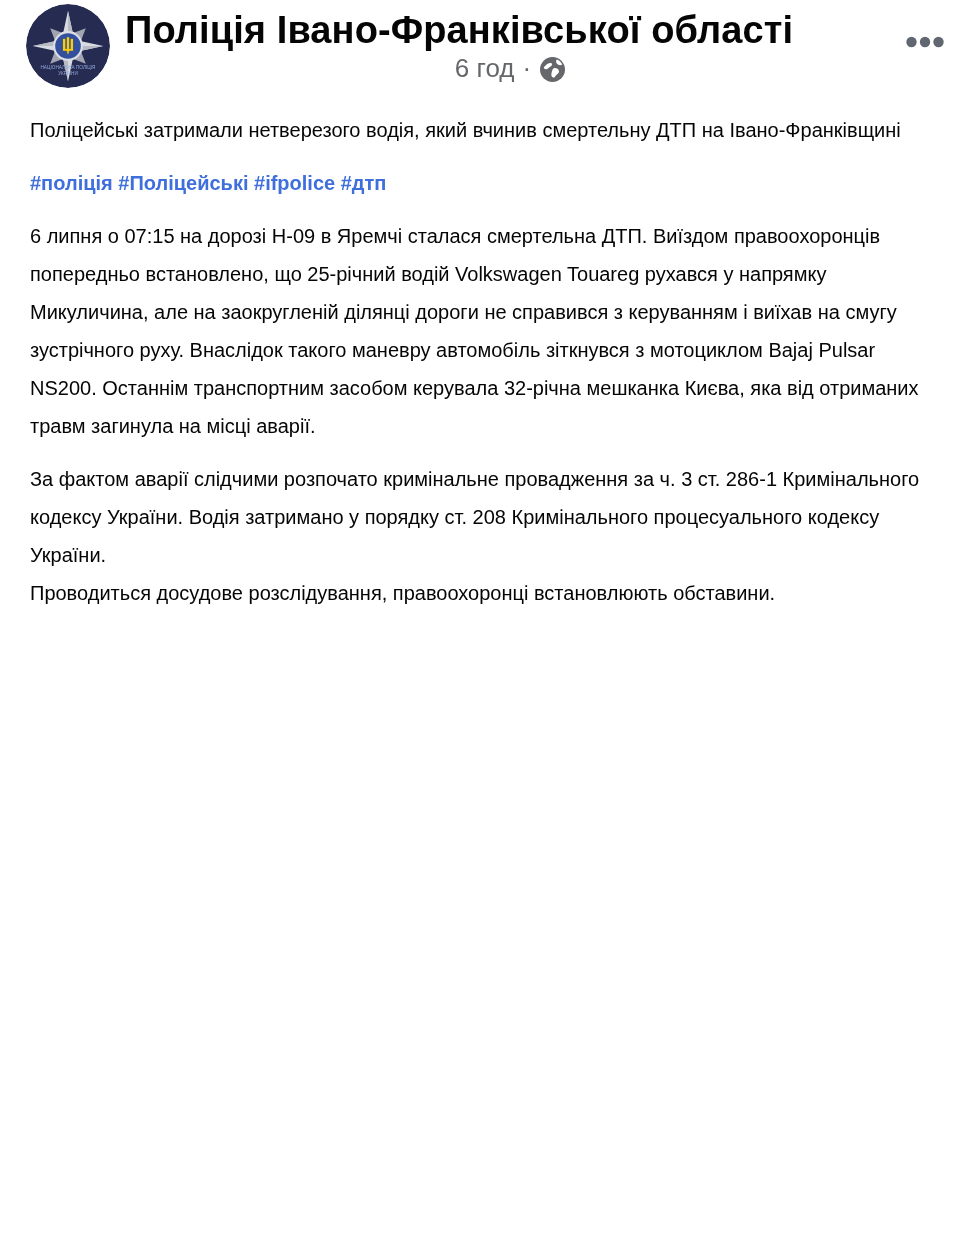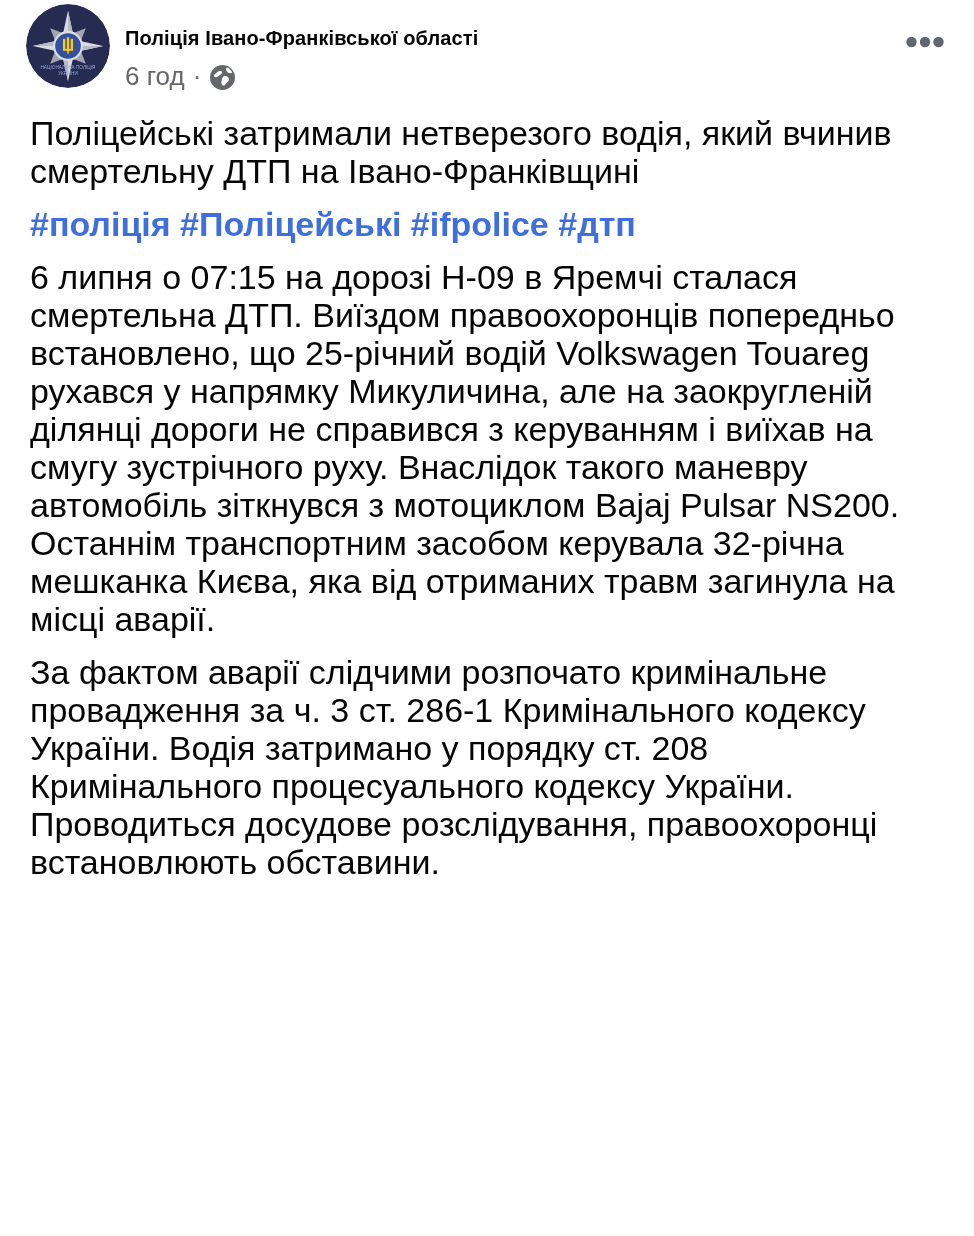--- a/index.html
+++ b/index.html
@@ -23,52 +23,52 @@
     width: 84px; height: 84px;
     flex: 0 0 auto;
     border-radius: 50%;
     overflow: hidden;
     display: block;
     cursor: pointer;
   }
   .avatar svg { display: block; width: 84px; height: 84px; }
   .hinfo { margin-left: 15px; flex: 1 1 auto; padding-top: 8px; min-width: 0; }
   .page-name {
-    font-size: 20px;
+    font-size: 38px;
     font-weight: 700;
     color: #050505;
     letter-spacing: 0.1px;
     line-height: 36px;
     cursor: pointer;
     display: inline-block;
-    margin-top: 8px;
   }
   .meta {
     margin-top: 5px;
     display: flex;
     align-items: center;
     font-size: 26px;
     color: #65676B;
     line-height: 30px;
+    justify-content: center;
   }
   .meta .timestamp { cursor: pointer; }
   .meta .sep { margin: 0 8px; }
   .meta .globe { display: inline-flex; margin-top: 2px; }
   .more-btn {
     margin-left: auto;
     padding: 30px 6px 10px 10px;
     cursor: pointer;
     flex: 0 0 auto;
   }
 
   
   .content {
     padding: 0 30px;
     margin-top: 23px;
-    font-size: 34px;
+    font-size: 20px;
     line-height: 38px;
     color: #050505;
   }
   .content p {
     margin: 0 0 15px 0;
     white-space: pre-line;
   }
   .content p:last-child { margin-bottom: 0; }
   .content a.hashtag {
     color: var(--link-color, #3f6fdd);

